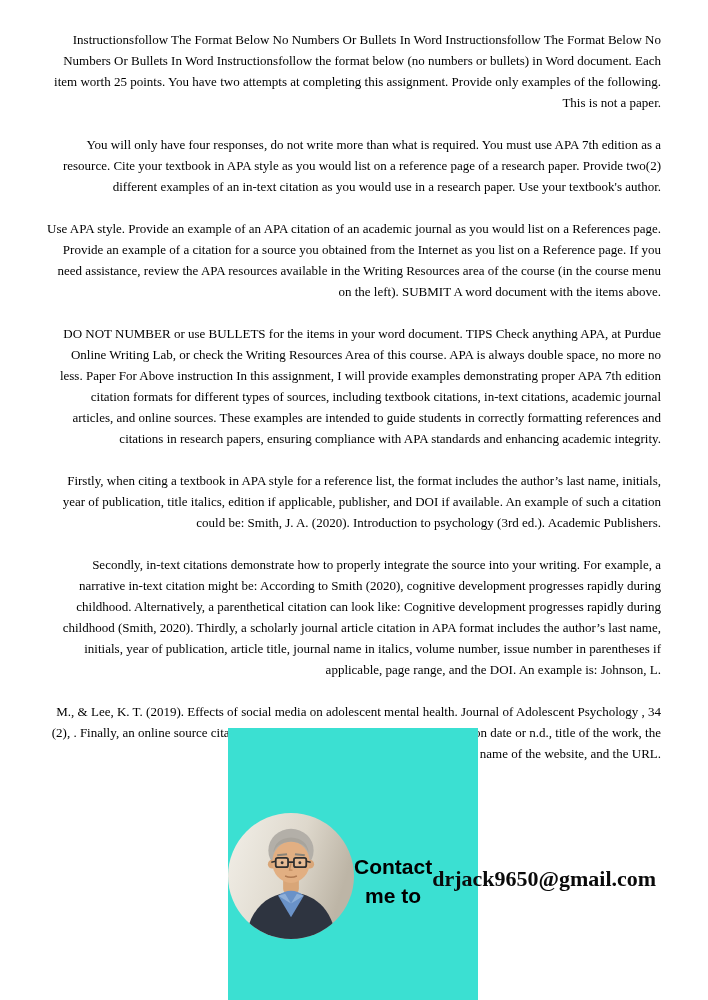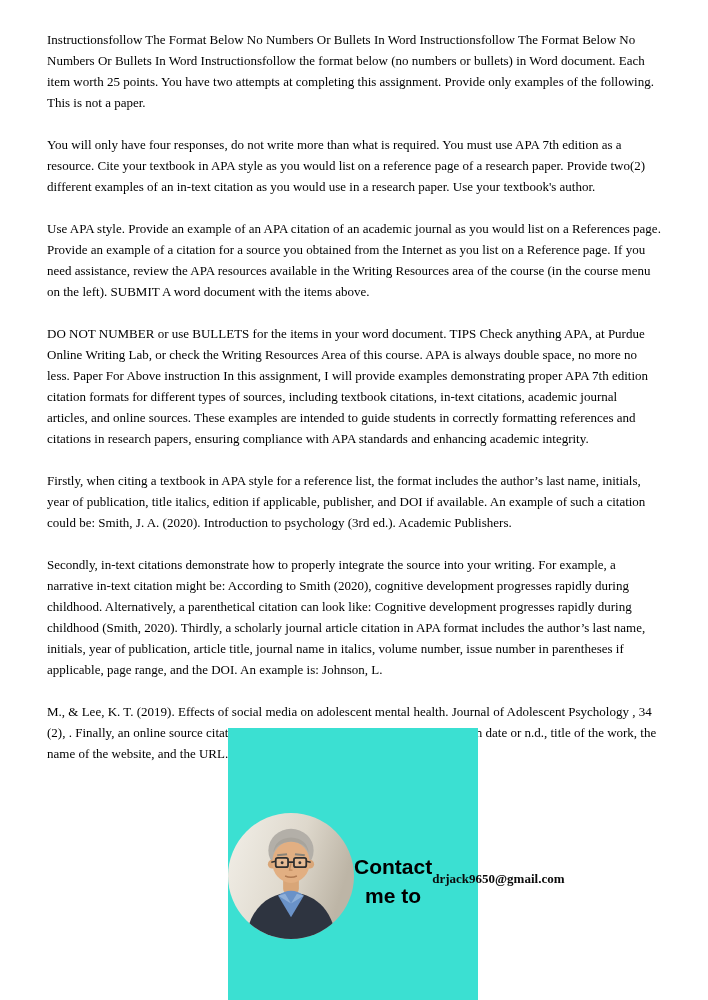--- a/index.html
+++ b/index.html
@@ -12,21 +12,21 @@
     font-family: "Liberation Serif", "DejaVu Serif", serif;
   }
   .doc {
     position: absolute;
     left: 47px;
     top: 29px;
     width: 614px;
     font-size: 13px;
     line-height: 21px;
     color: #000000;
-    text-align: left;
+    text-align: right;
   }
   .doc p { margin: 0 0 21px 0; }
 
   .overlay {
     position: absolute;
     left: 228px;
     top: 728px;
     width: 250px;
     height: 290px;
     background: #3BE0D2;
@@ -49,21 +49,21 @@
     font-weight: 700;
     font-size: 21px;
     line-height: 29px;
     text-align: center;
     color: #000000;
   }
   .email {
     margin-top: 6px;
     font-family: "Liberation Serif", "DejaVu Serif", serif;
     font-weight: 700;
-    font-size: 13px;
+    font-size: 22px;
     color: #0a0a0a;
     text-align: center;
   }
 </style>
 </head>
 <body>
 
 <div class="page">
 
   <div class="doc">

